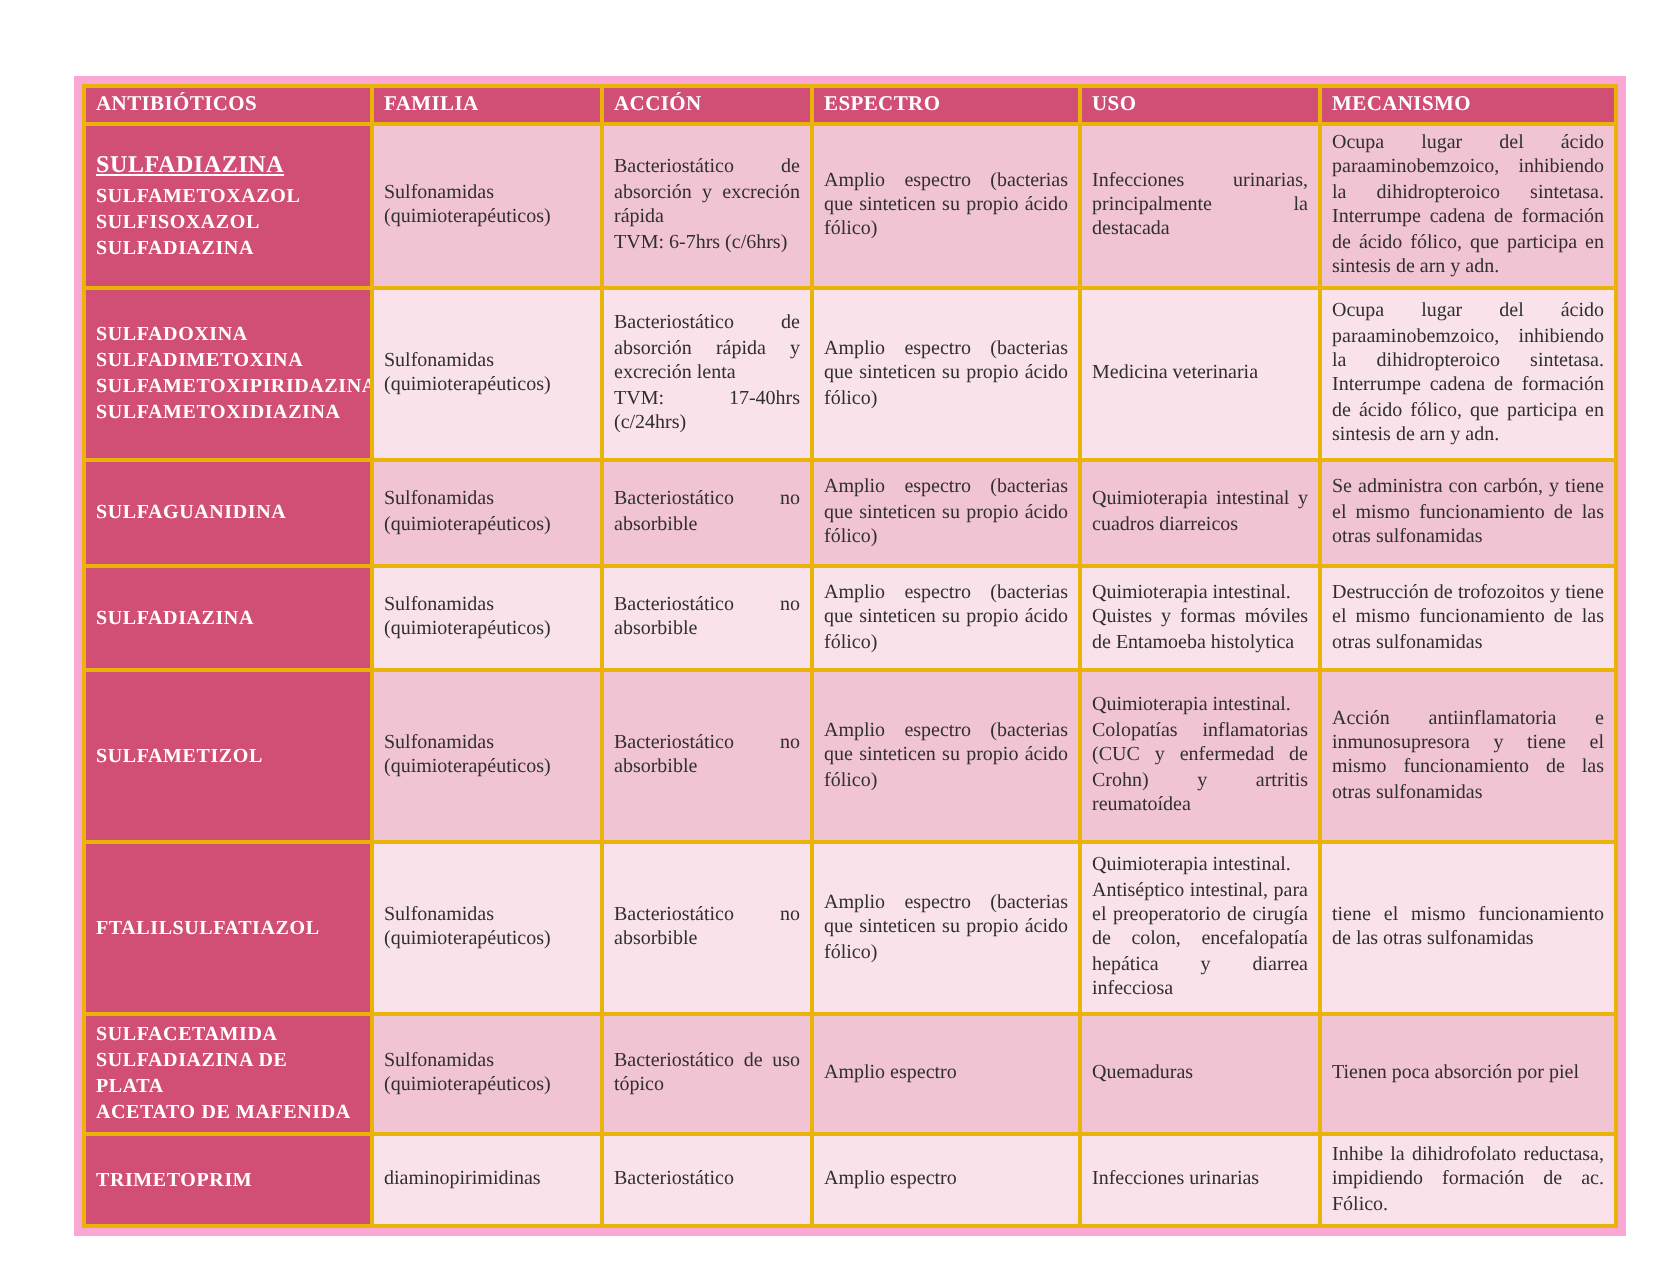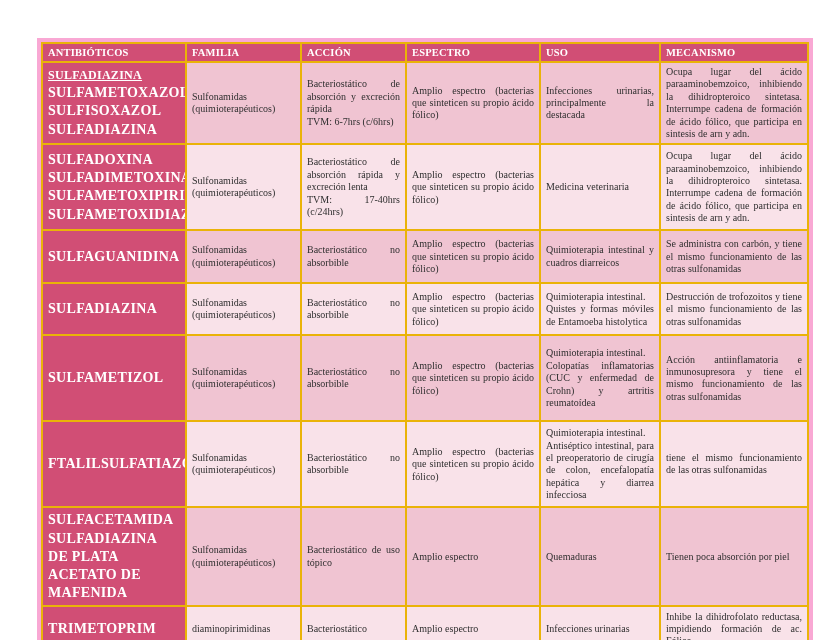--- a/index.html
+++ b/index.html
@@ -42,21 +42,21 @@
     letter-spacing:0.2px;
     white-space:nowrap;
   }
   td.name-cell{
     background:#d14e75;
     color:#ffffff;
     text-align:left;
   }
   .drug{
     font-weight:bold;
-    font-size:14px;
+    font-size:10px;
     letter-spacing:0.3px;
     line-height:1.3;
   }
   .drug.primary{
     font-size:12px;
     text-decoration:underline;
     margin-bottom:1px;
   }
   td.data{
     color:#2f2f2f;

